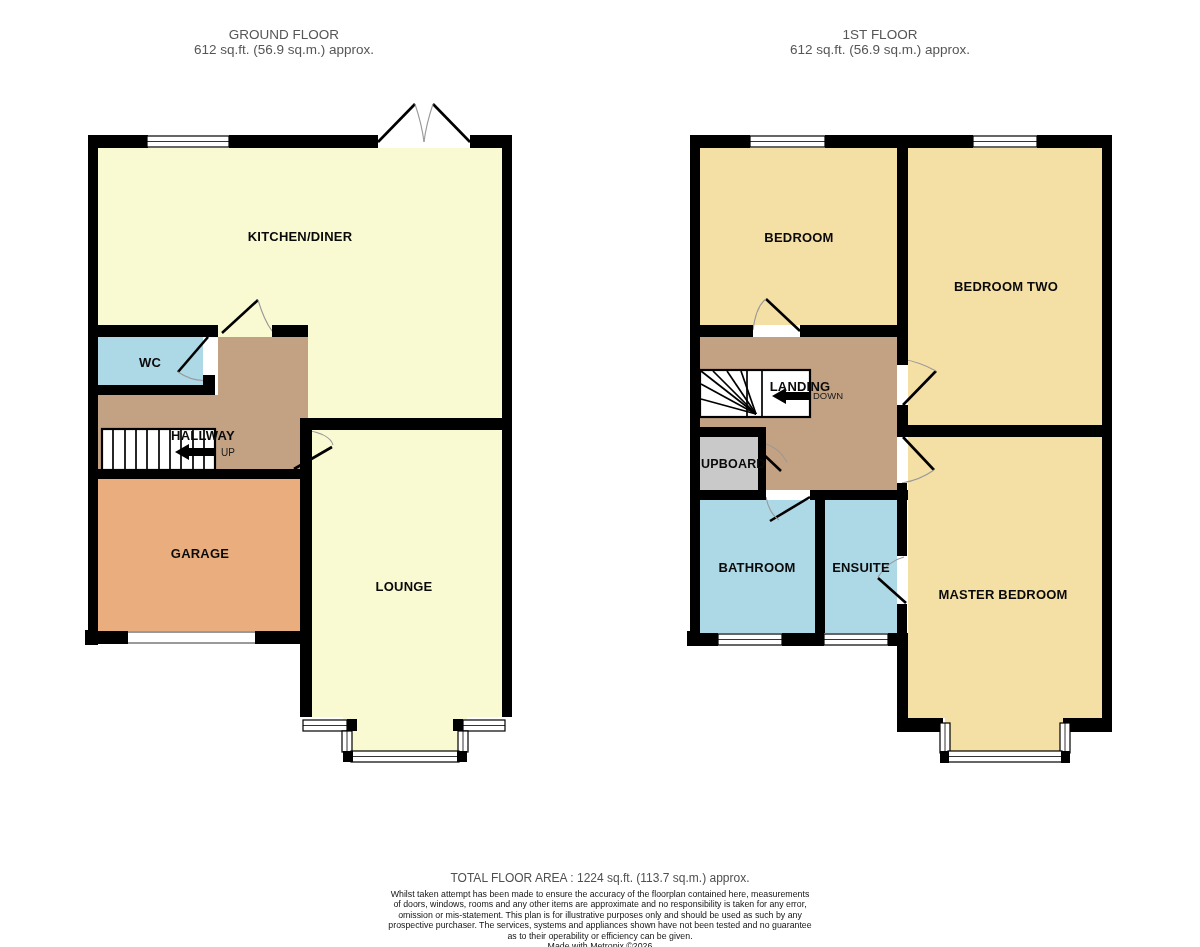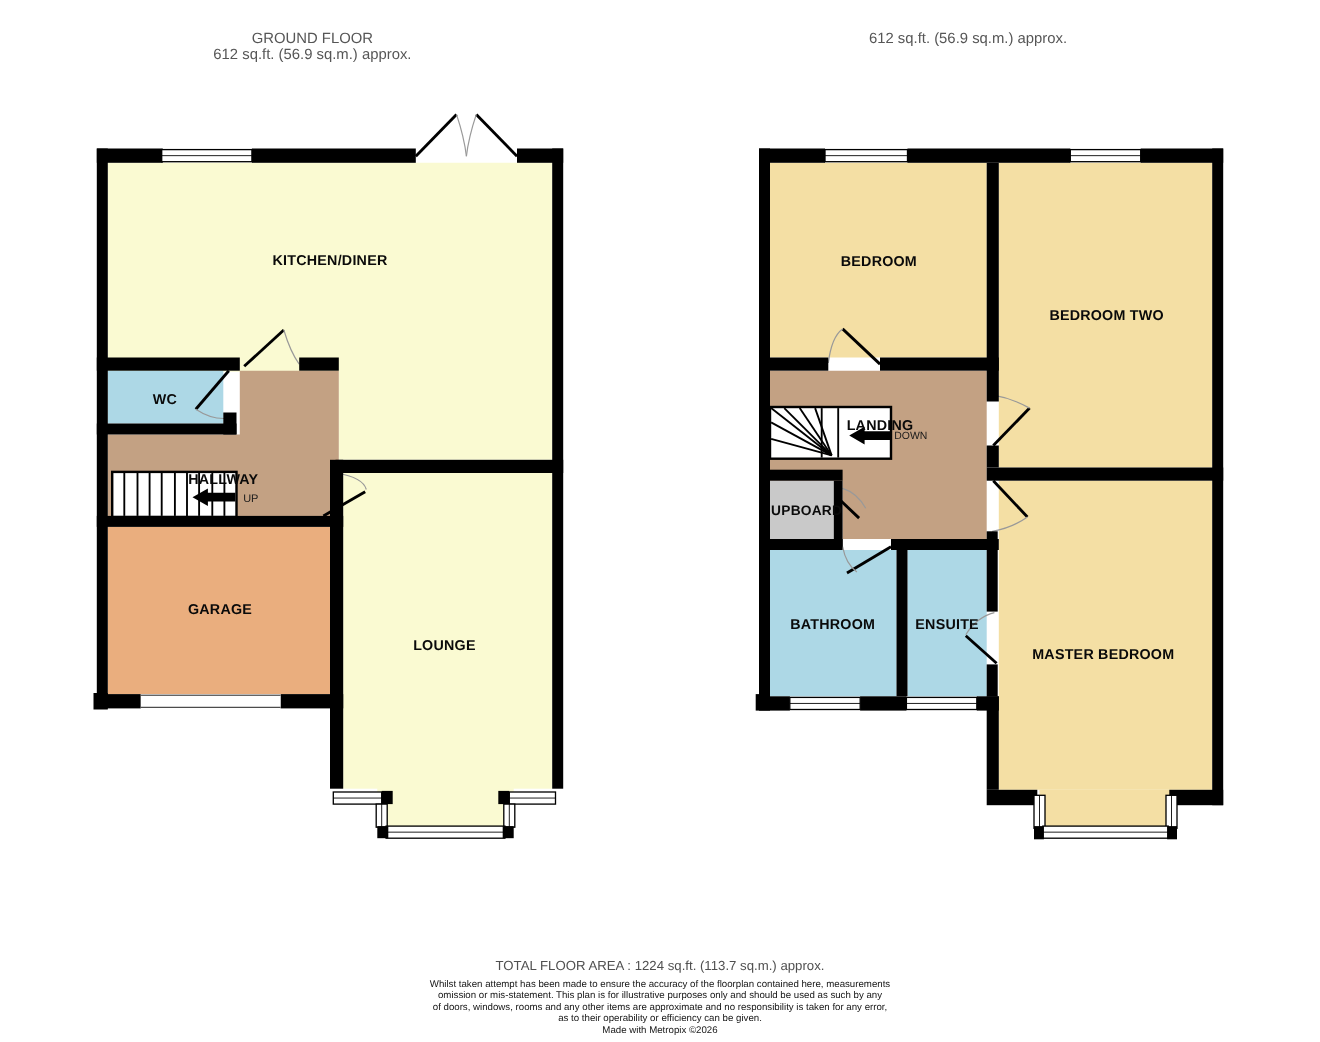--- a/index.html
+++ b/index.html
@@ -25,20 +25,21 @@
 </head>
 <body>
 
 <div id="canvas">
 
   <div class="floor-hdr" style="left:104px;top:28px;width:360px">
     <div class="t">GROUND FLOOR</div>
     <div class="t">612 sq.ft. (56.9 sq.m.) approx.</div>
   </div>
   <div class="floor-hdr" style="left:700px;top:28px;width:360px">
+    <div class="t">1ST FLOOR</div>
     <div class="t">612 sq.ft. (56.9 sq.m.) approx.</div>
   </div>
 
   <svg width="1200" height="947" viewBox="0 0 1200 947" style="position:absolute;left:0;top:0">
 
     <g>
 
       <path d="M98,148 H502 V418 H308 V338 H98 Z" fill="#FAFAD2"></path>
       <rect x="98" y="337" width="105" height="48" fill="#ADD8E6"></rect>
       <path d="M218,337 H308 V469 H98 V395 H218 Z" fill="#C3A183"></path>
@@ -242,19 +243,20 @@
       <text class="rlbl" text-anchor="start" x="701" y="468" style="font-size:12.5px">UPBOARD</text>
       <text class="rlbl" text-anchor="middle" x="757" y="572">BATHROOM</text>
       <text class="rlbl" text-anchor="middle" x="861" y="572">ENSUITE</text>
       <text class="rlbl" text-anchor="middle" x="1003" y="599">MASTER BEDROOM</text>
     </g>
   </svg>
 
   <div id="footer">
     <div class="total">TOTAL FLOOR AREA : 1224 sq.ft. (113.7 sq.m.) approx.</div>
     <div class="disc">Whilst taken attempt has been made to ensure the accuracy of the floorplan contained here, measurements</div>
+    <div class="disc">of doors, windows, rooms and any other items are approximate and no responsibility is taken for any error,</div>
     <div class="disc">omission or mis-statement. This plan is for illustrative purposes only and should be used as such by any</div>
-    <div class="disc">of doors, windows, rooms and any other items are approximate and no responsibility is taken for any error,</div>
+    <div class="disc">prospective purchaser. The services, systems and appliances shown have not been tested and no guarantee</div>
     <div class="disc">as to their operability or efficiency can be given.</div>
     <div class="disc">Made with Metropix ©2026</div>
   </div>
 
 </div>
 
 </body></html>

